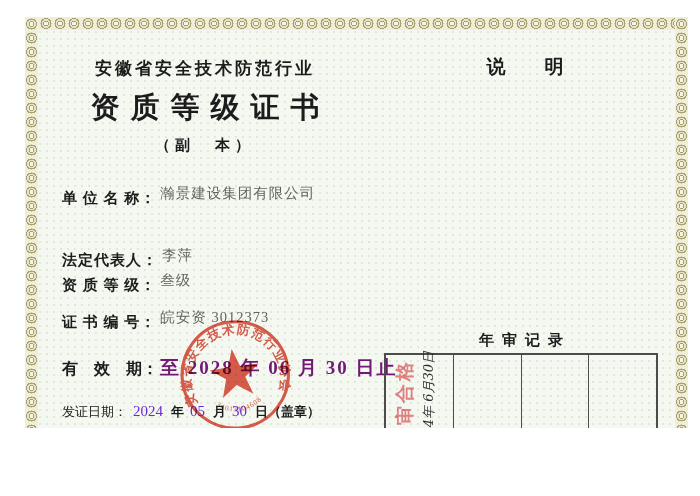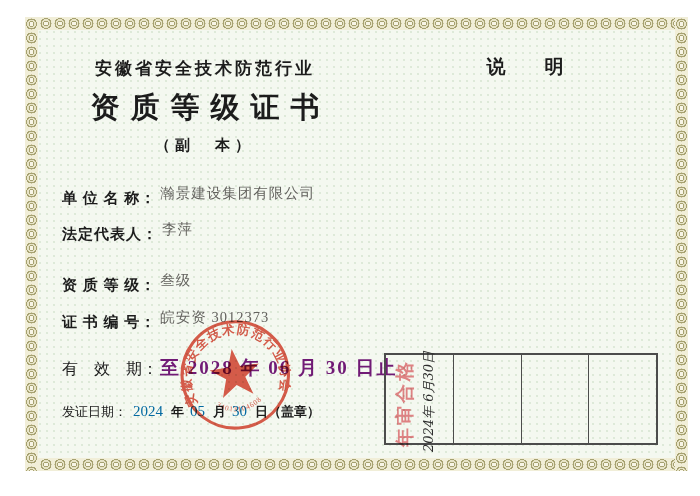--- a/index.html
+++ b/index.html
@@ -1,17 +1,17 @@
 <!DOCTYPE html>
 <html><head>
 <meta charset="utf-8">
 <style>
   html,body{margin:0;padding:0;background:#fff;}
   .page{
-    position:relative;width:700px;height:496px;background:#ffffff;overflow:hidden;
+    position:relative;width:700px;height:428px;background:#ffffff;overflow:hidden;
     font-family:"Liberation Serif","DejaVu Serif",serif;color:#1c1c1c;
   }
   
   .band{
     position:absolute;
     background-color:#f1eed8;
     background-image:radial-gradient(circle at 7px 6.5px,
       #f8f5e6 0 2px, #a6a170 2px 3px, #e7e3c6 3px 4.4px, #a6a170 4.4px 5.4px, rgba(0,0,0,0) 5.6px);
     background-size:14px 13px;
   }
@@ -33,26 +33,26 @@
   
   .issuer{position:absolute;left:55px;top:57px;width:300px;text-align:center;
     font-size:17px;font-weight:bold;letter-spacing:3px;}
   .title{position:absolute;left:55px;top:88px;width:300px;text-align:center;
     font-size:29px;font-weight:bold;letter-spacing:11px;text-indent:11px;}
   .copytype{position:absolute;left:55px;top:136px;width:300px;text-align:center;
     font-size:15px;font-weight:bold;letter-spacing:5px;}
   .frow{position:absolute;left:62px;white-space:nowrap;}
   .flabel{font-size:15px;font-weight:bold;letter-spacing:1px;white-space:pre;vertical-align:baseline;}
   .fvalue{font-size:14.5px;color:#63625e;position:relative;top:-5px;margin-left:4px;letter-spacing:1px;}
-  .r1{top:189px;} .r2{top:225px;} .r3{top:276px;} .r4{top:313px;}
+  .r1{top:189px;} .r2{top:251px;} .r3{top:276px;} .r4{top:313px;}
   .rv{top:355px;} .rd{top:402px;}
-  .vlabel{font-size:16px;font-weight:normal;white-space:pre;}
+  .vlabel{font-size:16px;font-weight:bold;white-space:pre;}
   .vvalue{font-size:19px;font-weight:bold;color:#701a75;letter-spacing:2px;margin-left:2px;}
   .dlabel{font-size:13px;font-weight:normal;}
-  .dnum{font-size:15px;color:#0369a1;margin:0 8px 0 6px;}
+  .dnum{font-size:15px;color:#6d28d9;margin:0 8px 0 6px;}
   .dunit{font-size:13px;font-weight:bold;}
   
   .seal{position:absolute;left:177px;top:315px;width:116px;height:116px;
     transform:rotate(-8deg);opacity:.85;mix-blend-mode:multiply;}
   
   .notes-head{position:absolute;left:420px;top:54px;width:220px;text-align:center;
     font-size:19px;font-weight:bold;letter-spacing:10px;white-space:pre;}
   .notes{position:absolute;left:394px;top:88px;width:282px;}
   .notes p{margin:0 0 7px 0;font-size:13px;line-height:29px;color:#26262c;
     padding-left:2em;text-indent:-2em;letter-spacing:.5px;}
@@ -117,20 +117,21 @@
     <text font-size="13" font-weight="bold" fill="#d8402e" letter-spacing="1.5">
       <textPath href="#sealArcTop" startOffset="50%" text-anchor="middle">安徽省安全技术防范行业协会</textPath>
     </text>
     <text font-size="7.5" fill="#d8402e" letter-spacing="1">
       <textPath href="#sealArcBottom" startOffset="50%" text-anchor="middle">34013104608</textPath>
     </text>
   </svg>
 
   <div class="notes-head">说　明</div>
 
+  <div class="review-head">年审记录</div>
   <div class="review-table">
     <div class="review-cell"></div>
     <div class="review-cell"></div>
     <div class="review-cell"></div>
     <div class="review-cell"></div>
   </div>
   <div class="stamp-pass">年审合格</div>
   <div class="stamp-date">2024年 6月30日</div>
 
 

